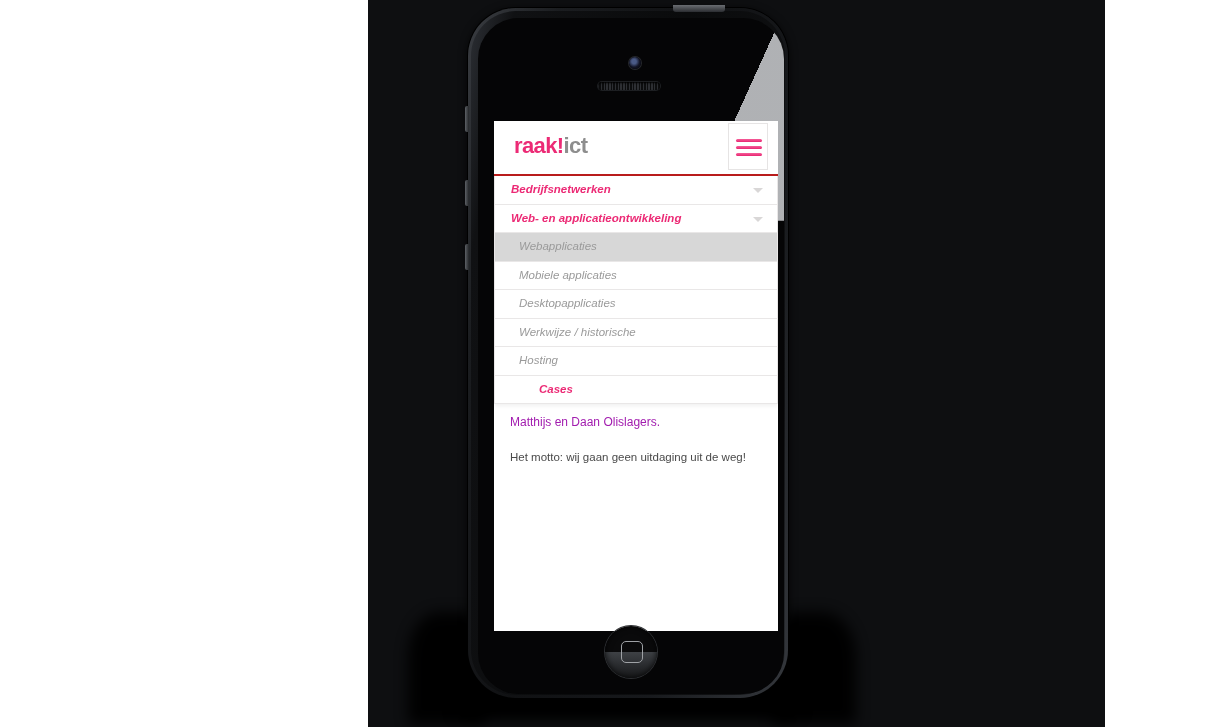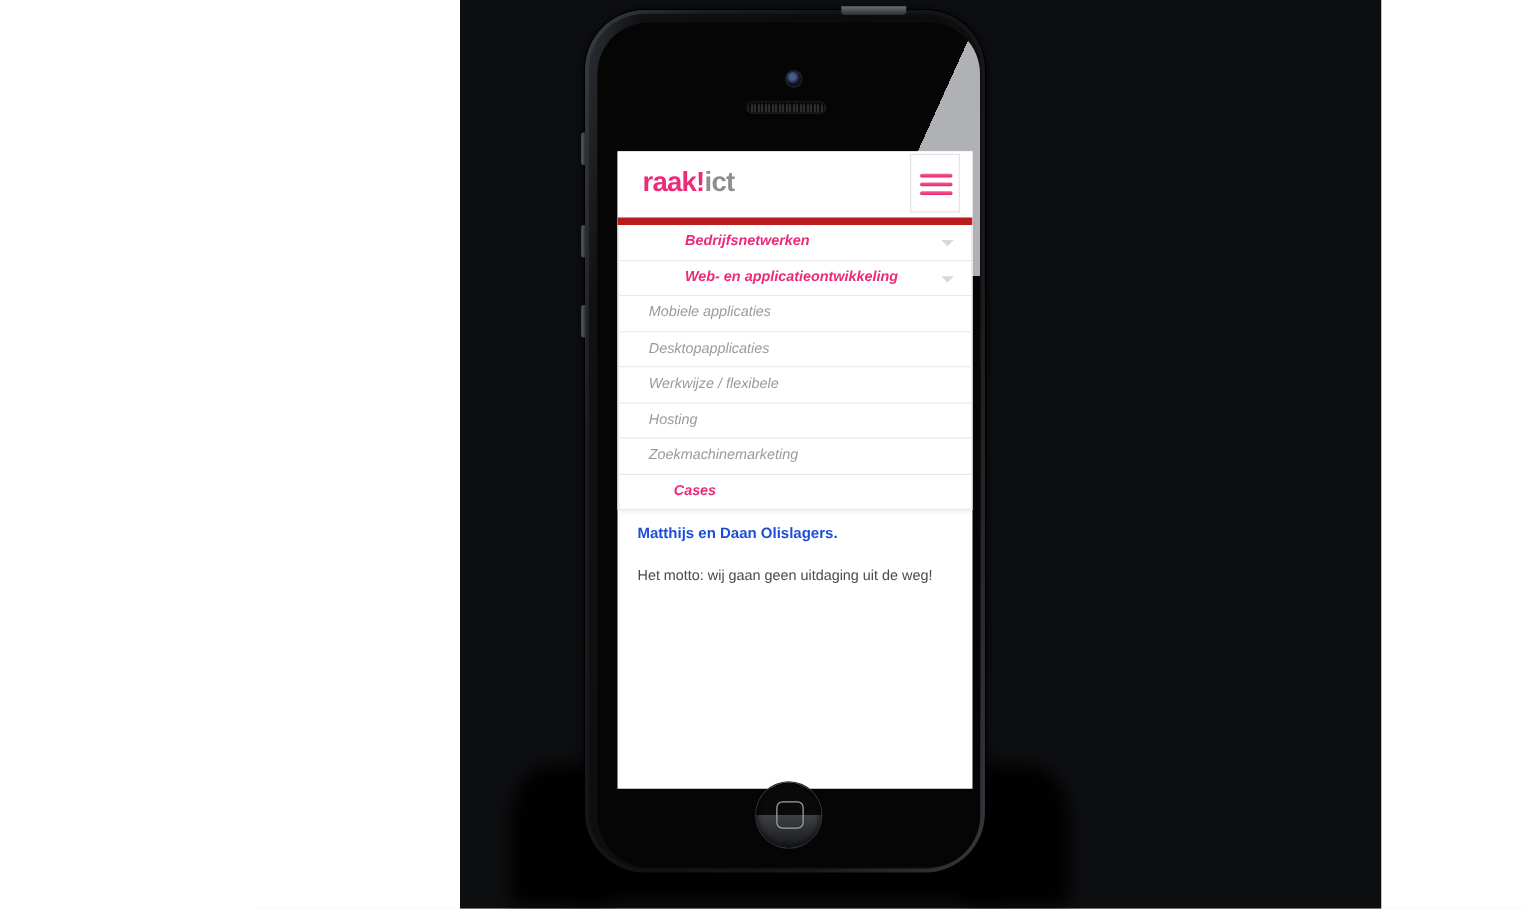--- a/index.html
+++ b/index.html
@@ -145,21 +145,21 @@
     width: 284px; height: 510px;
     background: #ffffff;
     overflow: hidden;
   }
 
   
   .site-header {
     position: relative;
     height: 53px;
     background: #ffffff;
-    border-bottom: 6px solid #b91c1c;
+    border-bottom: 2px solid #b91c1c;
   }
   .logo {
     position: absolute;
     left: 20px; top: 14px;
     font-size: 22px;
     font-weight: bold;
     letter-spacing: -.6px;
     line-height: 1;
   }
   .logo .brand { color: #ec2a75; }
@@ -201,44 +201,44 @@
     align-items: center;
     background: #fff;
     cursor: pointer;
   }
   .nav-row .label {
     font-style: italic;
     font-size: 11.5px;
     line-height: 1;
     white-space: nowrap;
   }
-  .nav-row.top    .label { color: #ec2a75; padding-left: 26px; font-weight: 600; margin-left: 27px; }
+  .nav-row.top    .label { color: #ec2a75; padding-left: 16px; font-weight: 600; }
   .nav-row.sub    .label { color: #9a9a9a; padding-left: 24px; }
   .nav-row.sub.active { background: #d7d7d7; }
   .nav-row.link   .label { color: #ec2a75; padding-left: 14px; font-weight: 600; margin-left: 30px; }
   .caret {
     position: absolute;
     right: 14px; top: 12px;
     width: 0; height: 0;
     border-left: 5px solid transparent;
     border-right: 5px solid transparent;
     border-top: 5px solid #d9d7d7;
   }
 
   
   .content {
     padding: 6px 16px 0 16px;
     color: #3b3b3b;
   }
   .content .lead {
     font-size: 12px;
-    font-weight: bold;
+    font-weight: normal;
     margin: 4px 0 0 0;
     line-height: 1.45;
-    color: #1d4ed8;
+    color: #a21caf;
   }
   .content p.body {
     font-size: 11.5px;
     line-height: 1.45;
     margin: 18px 0 0 0;
     color: #4a4a4a;
   }
 </style>
 </head>
 <body>
@@ -278,40 +278,40 @@
               <span class="label">Bedrijfsnetwerken</span>
               <span class="caret"></span>
             </div>
 
             <div class="nav-row top">
               <span class="label">Web- en applicatieontwikkeling</span>
               <span class="caret"></span>
             </div>
 
 
+            <div class="nav-row sub active">
+              <span class="label">Webapplicaties</span>
+            </div>
 
             <div class="nav-row sub">
               <span class="label">Mobiele applicaties</span>
             </div>
 
             <div class="nav-row sub">
               <span class="label">Desktopapplicaties</span>
             </div>
 
             <div class="nav-row sub">
-              <span class="label">Werkwijze / flexibele</span>
+              <span class="label">Werkwijze / historische</span>
             </div>
 
             <div class="nav-row sub">
               <span class="label">Hosting</span>
             </div>
 
-            <div class="nav-row sub">
-              <span class="label">Zoekmachinemarketing</span>
-            </div>
 
             <div class="nav-row link">
               <span class="label">Cases</span>
             </div>
 
 
           </nav>
 
           <div class="content">
             <p class="lead">Matthijs en Daan Olislagers.</p>

